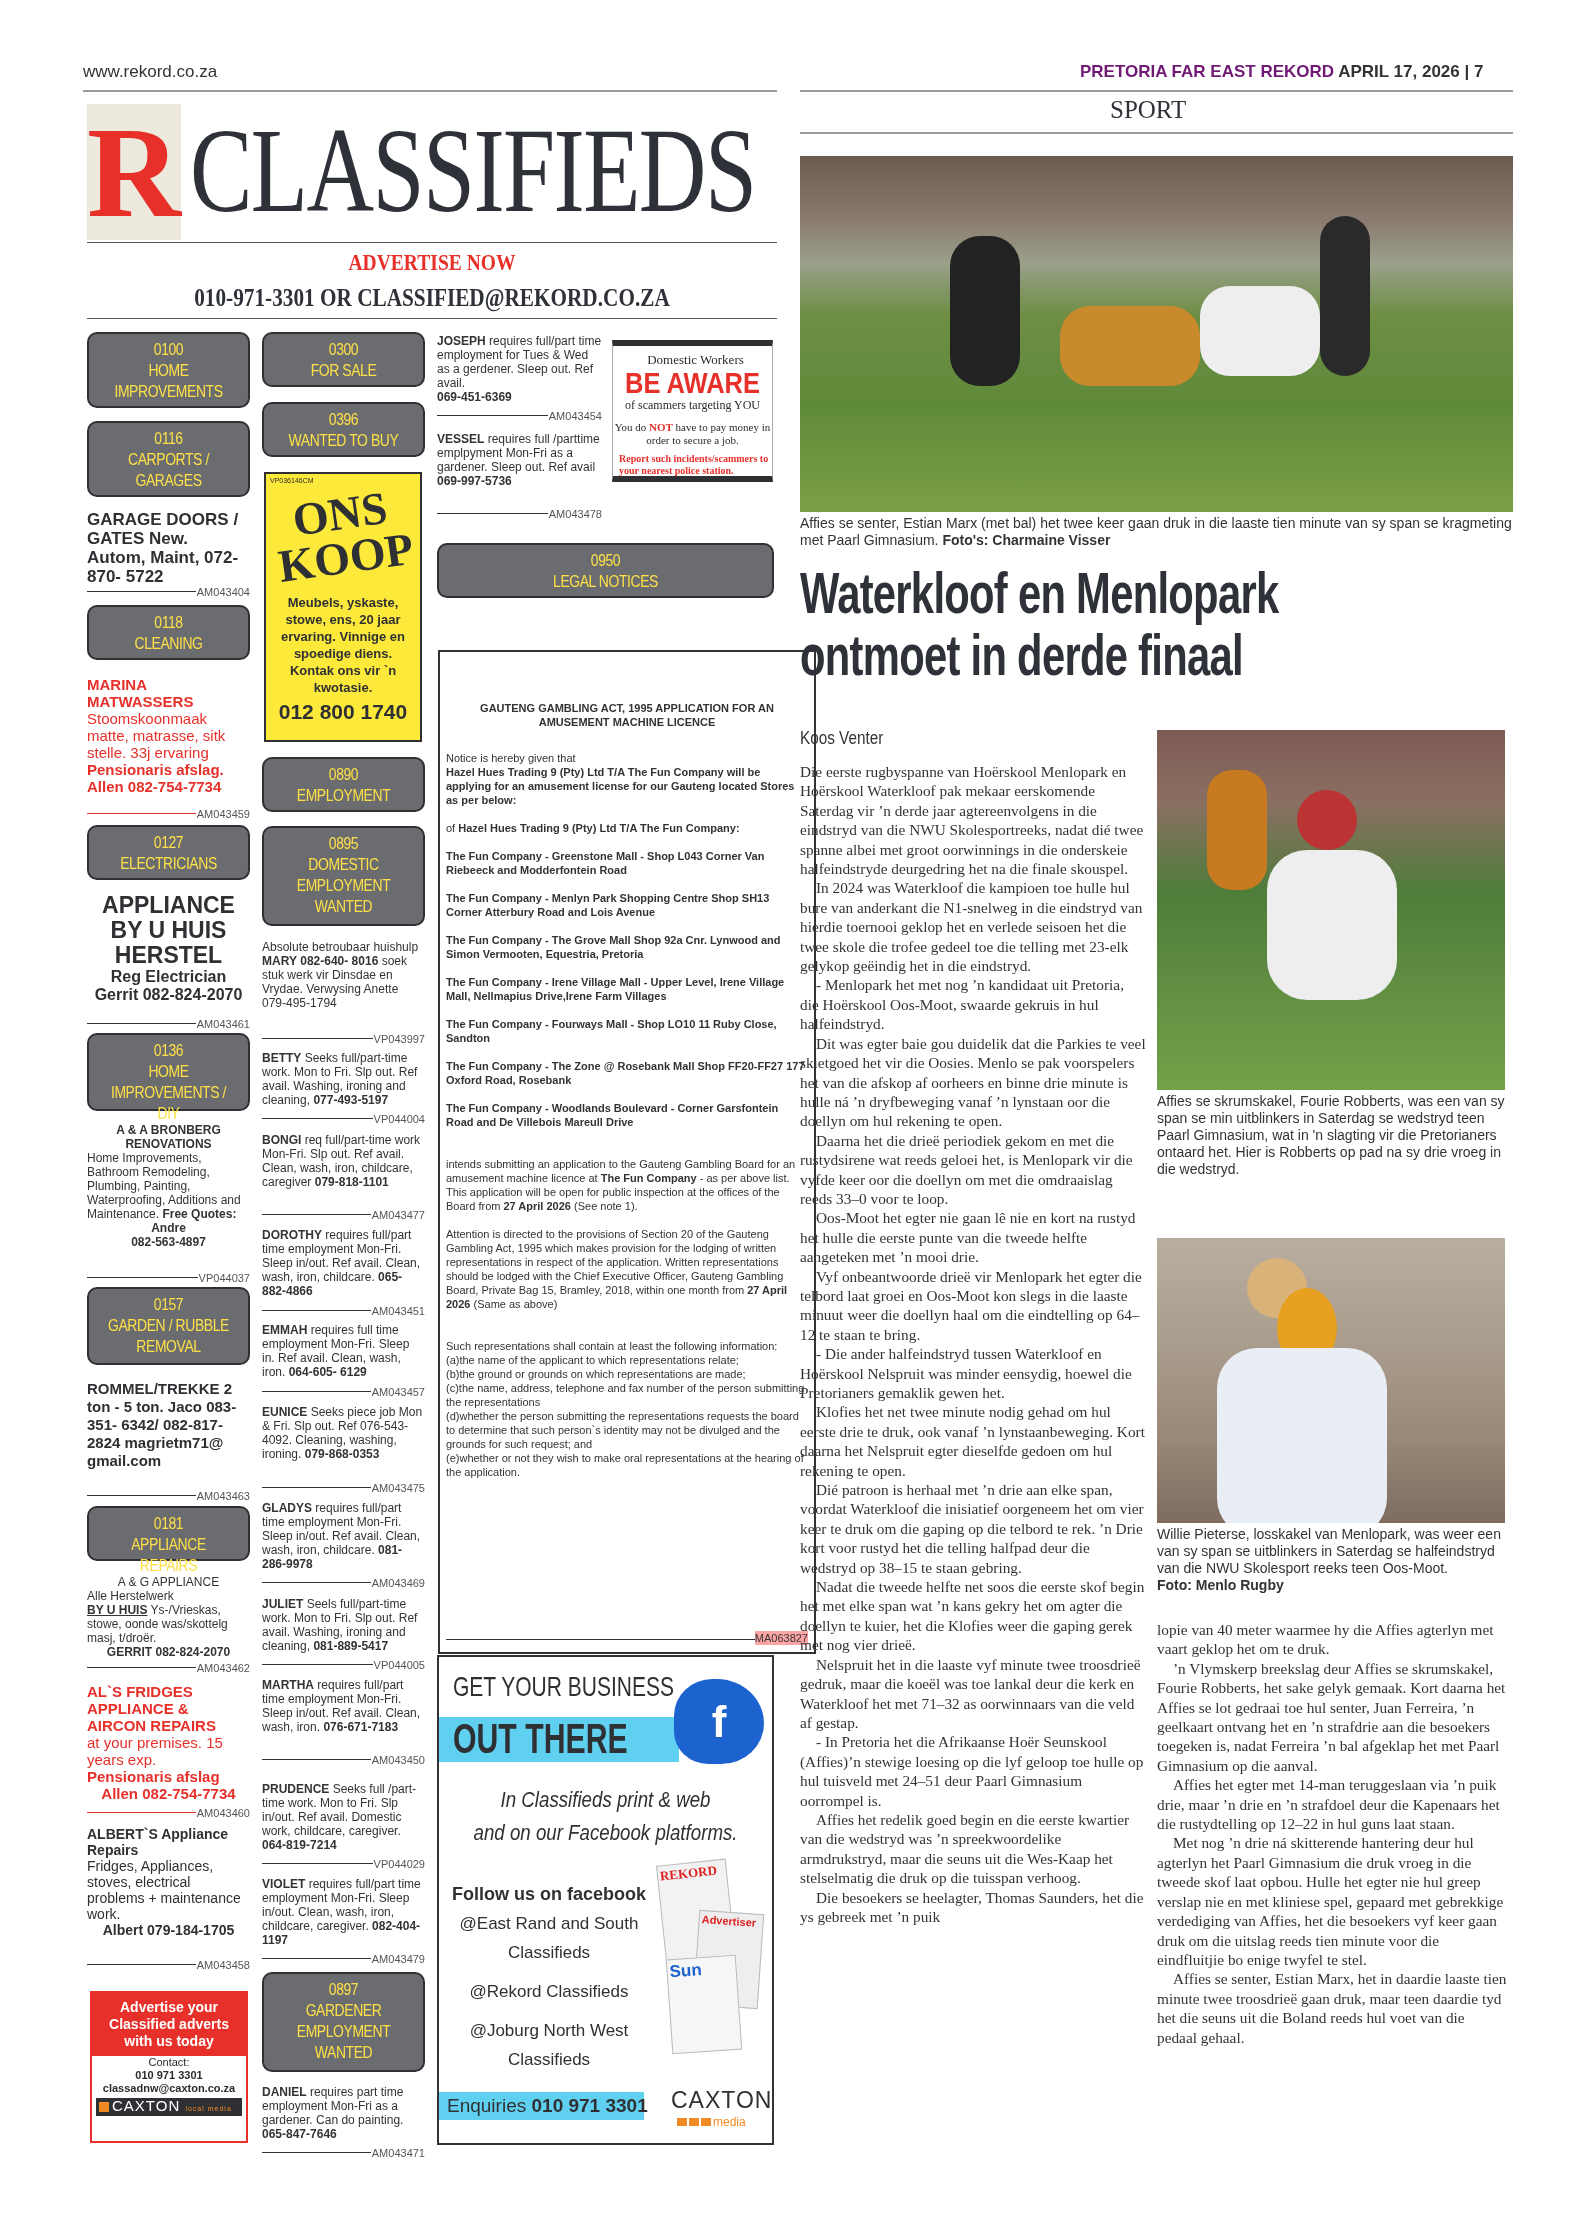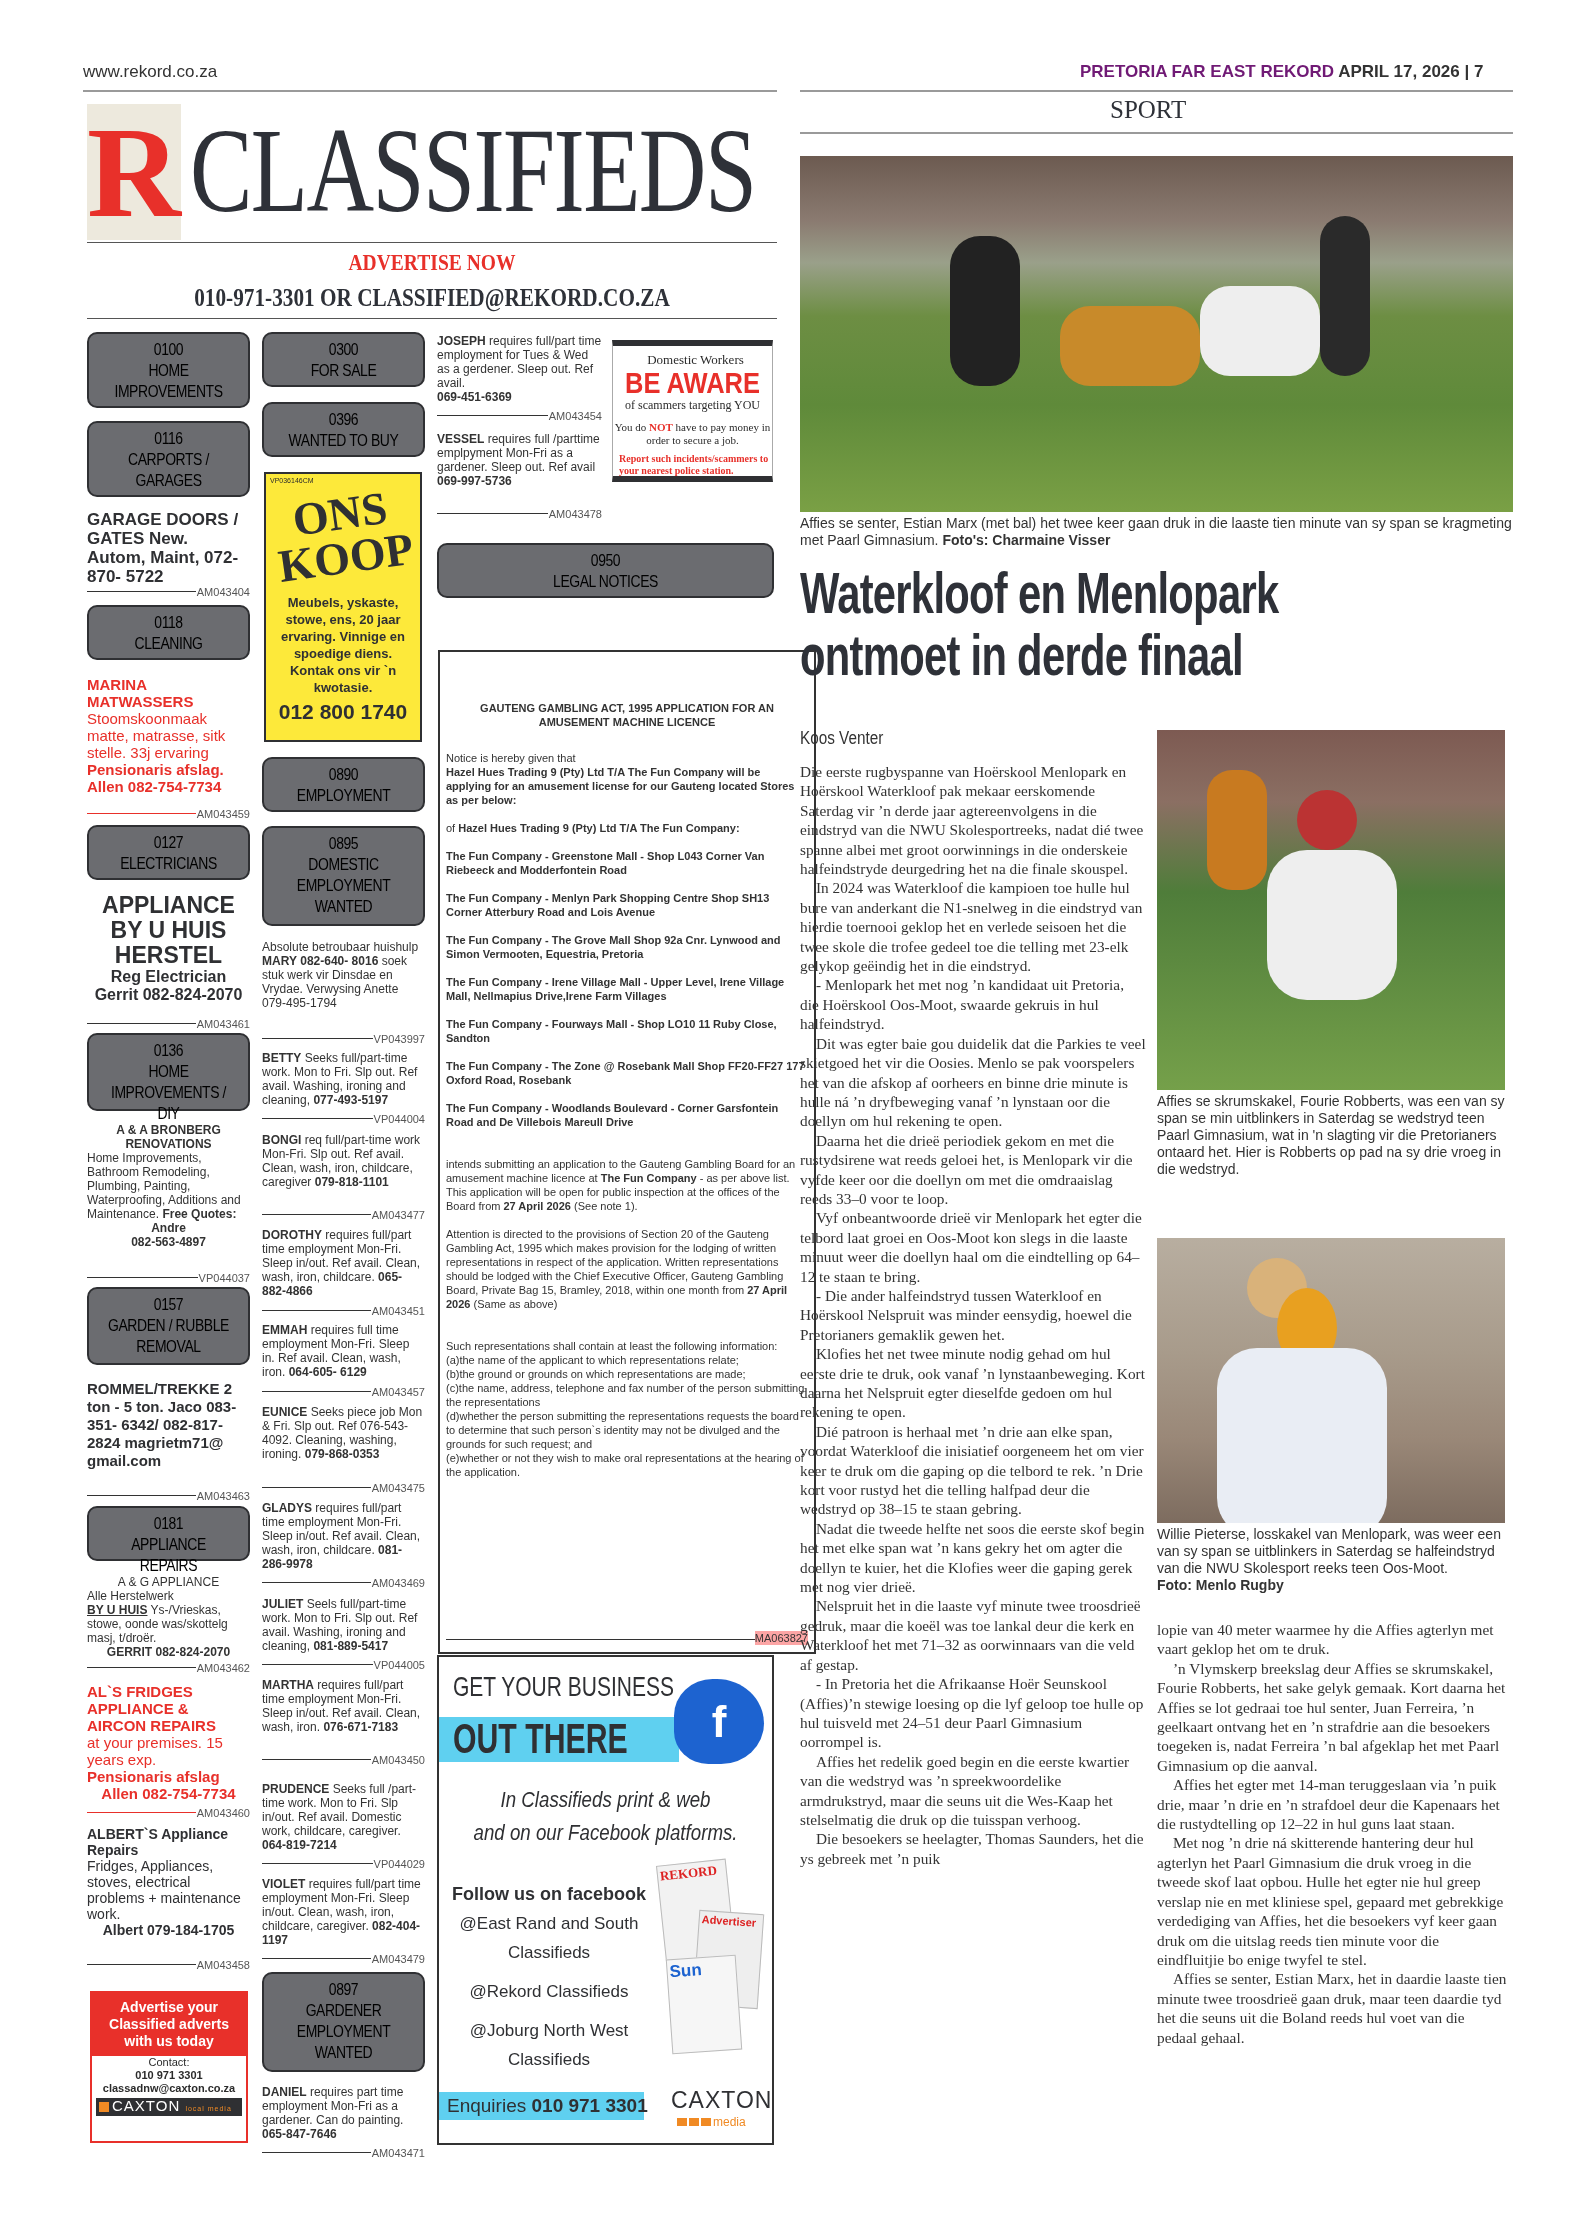--- a/index.html
+++ b/index.html
@@ -8,21 +8,21 @@
 .topurl{left:83px;top:62px;font-size:17px;color:#333}
 .topright{left:1080px;top:62px;font-size:17px;font-weight:bold;color:#333}
 .topright .pub{color:#701a75}
 .hr{position:absolute;height:2px;background:#9a9a9a}
 
 .mast-r{left:87px;top:104px;width:95px;width:94px;height:136px;background:#ede9dd;display:flex;align-items:center;justify-content:center;font-family:"Liberation Serif",serif;font-weight:bold;color:#e8302a;font-size:130px;line-height:1}
 .mast-title{left:190px;top:106px;font-family:"Liberation Serif",serif;font-size:120px;line-height:130px;color:#2e3138;transform:scaleX(0.78);transform-origin:left;letter-spacing:-2px;white-space:nowrap}
 .adv-now{left:87px;top:250px;width:690px;text-align:center;font-family:"Liberation Serif",serif;font-weight:bold;font-size:23px;color:#e8302a;transform:scaleX(0.85)}
 .adv-contact{left:87px;top:284px;width:690px;text-align:center;font-family:"Liberation Serif",serif;font-weight:bold;font-size:25px;color:#2e3138;transform:scaleX(0.85)}
 
-.sec{position:absolute;background:#6b6c70;border:2px solid #2f3033;border-radius:10px;color:#000000;text-align:center;font-family:"Liberation Sans",sans-serif;font-size:17px;line-height:21px;padding:5px 2px;letter-spacing:-0.5px}
+.sec{position:absolute;background:#6b6c70;border:2px solid #2f3033;border-radius:10px;color:#fde047;text-align:center;font-family:"Liberation Sans",sans-serif;font-size:17px;line-height:21px;padding:5px 2px;letter-spacing:-0.5px}
 .sec span{display:block;transform:scaleX(0.82)}
 .col1{left:87px;width:163px}
 .col2{left:262px;width:163px}
 .ad{position:absolute;font-size:13px;line-height:15px;color:#333}
 .ad b{font-weight:bold}
 .ref{position:absolute;height:14px;border-bottom:1px solid #333;font-size:11px;color:#555}
 .ref span{position:absolute;right:0;bottom:-7px;background:#fff;padding-left:1px}
 .red{color:#e8302a}
 .big{font-size:17px;line-height:19px;font-weight:bold}
 .center{text-align:center}
@@ -435,20 +435,21 @@
   <div>ontmoet in derde finaal</div>
 </div>
 <div class="abs byline">Koos Venter</div>
 
 <div class="article" style="left:800px;top:762px;width:346px">
   <p class="noind">Die eerste rugbyspanne van Hoërskool Menlopark en Hoërskool Waterkloof pak mekaar eerskomende Saterdag vir ’n derde jaar agtereenvolgens in die eindstryd van die NWU Skolesportreeks, nadat dié twee spanne albei met groot oorwinnings in die onderskeie halfeindstryde deurgedring het na die finale skouspel.</p>
   <p>In 2024 was Waterkloof die kampioen toe hulle hul bure van anderkant die N1-snelweg in die eindstryd van hierdie toernooi geklop het en verlede seisoen het die twee skole die trofee gedeel toe die telling met 23-elk gelykop geëindig het in die eindstryd.</p>
   <p>- Menlopark het met nog ’n kandidaat uit Pretoria, die Hoërskool Oos-Moot, swaarde gekruis in hul halfeindstryd.</p>
   <p>Dit was egter baie gou duidelik dat die Parkies te veel skietgoed het vir die Oosies. Menlo se pak voorspelers het van die afskop af oorheers en binne drie minute is hulle ná ’n dryfbeweging vanaf ’n lynstaan oor die doellyn om hul rekening te open.</p>
   <p>Daarna het die drieë periodiek gekom en met die rustydsirene wat reeds geloei het, is Menlopark vir die vyfde keer oor die doellyn om met die omdraaislag reeds 33–0 voor te loop.</p>
+  <p>Oos-Moot het egter nie gaan lê nie en kort na rustyd het hulle die eerste punte van die tweede helfte aangeteken met ’n mooi drie.</p>
   <p>Vyf onbeantwoorde drieë vir Menlopark het egter die telbord laat groei en Oos-Moot kon slegs in die laaste minuut weer die doellyn haal om die eindtelling op 64–12 te staan te bring.</p>
   <p>- Die ander halfeindstryd tussen Waterkloof en Hoërskool Nelspruit was minder eensydig, hoewel die Pretorianers gemaklik gewen het.</p>
   <p>Klofies het net twee minute nodig gehad om hul eerste drie te druk, ook vanaf ’n lynstaanbeweging. Kort daarna het Nelspruit egter dieselfde gedoen om hul rekening te open.</p>
   <p>Dié patroon is herhaal met ’n drie aan elke span, voordat Waterkloof die inisiatief oorgeneem het om vier keer te druk om die gaping op die telbord te rek. ’n Drie kort voor rustyd het die telling halfpad deur die wedstryd op 38–15 te staan gebring.</p>
   <p>Nadat die tweede helfte net soos die eerste skof begin het met elke span wat ’n kans gekry het om agter die doellyn te kuier, het die Klofies weer die gaping gerek met nog vier drieë.</p>
   <p>Nelspruit het in die laaste vyf minute twee troosdrieë gedruk, maar die koeël was toe lankal deur die kerk en Waterkloof het met 71–32 as oorwinnaars van die veld af gestap.</p>
   <p>- In Pretoria het die Afrikaanse Hoër Seunskool (Affies)’n stewige loesing op die lyf geloop toe hulle op hul tuisveld met 24–51 deur Paarl Gimnasium oorrompel is.</p>
   <p>Affies het redelik goed begin en die eerste kwartier van die wedstryd was ’n spreekwoordelike armdrukstryd, maar die seuns uit die Wes-Kaap het stelselmatig die druk op die tuisspan verhoog.</p>
   <p>Die besoekers se heelagter, Thomas Saunders, het die ys gebreek met ’n puik</p>
 </div>

